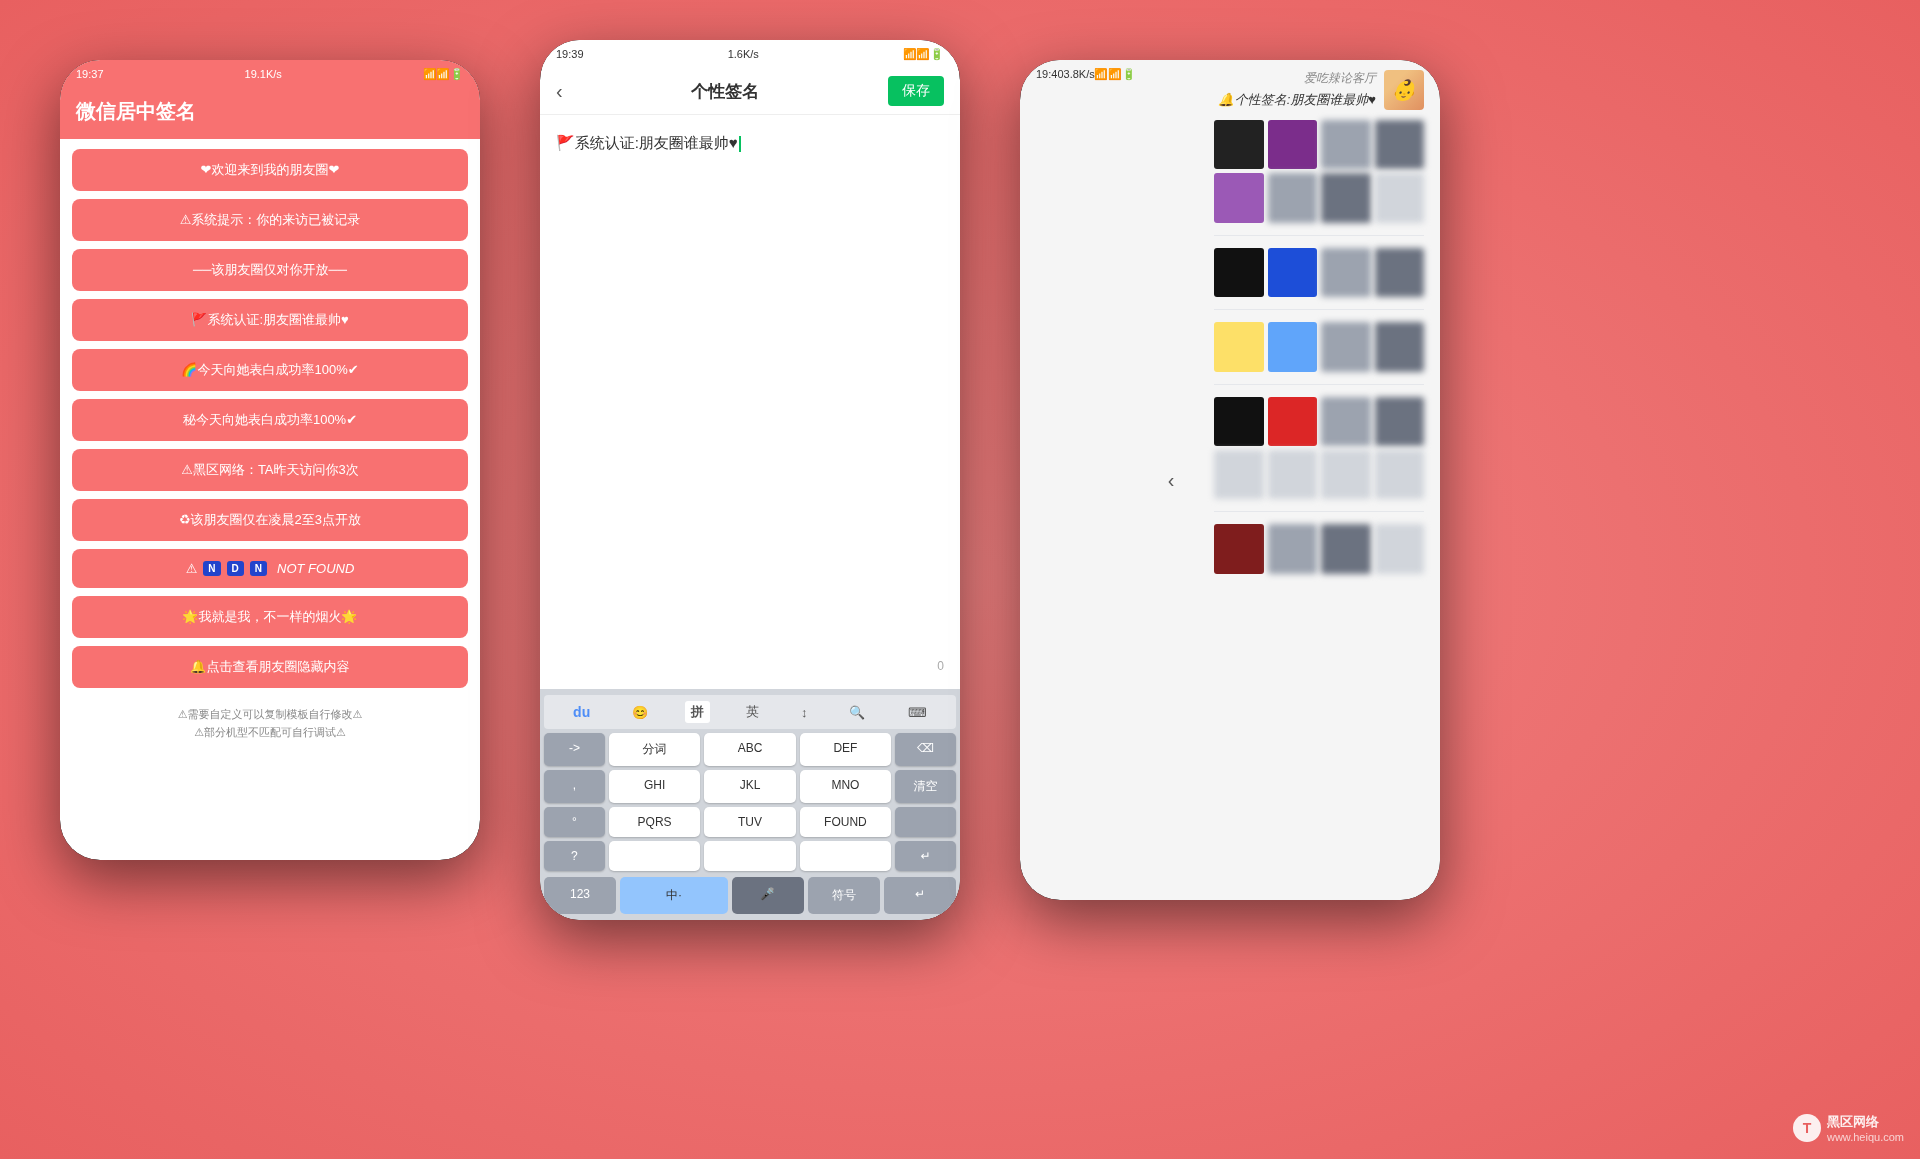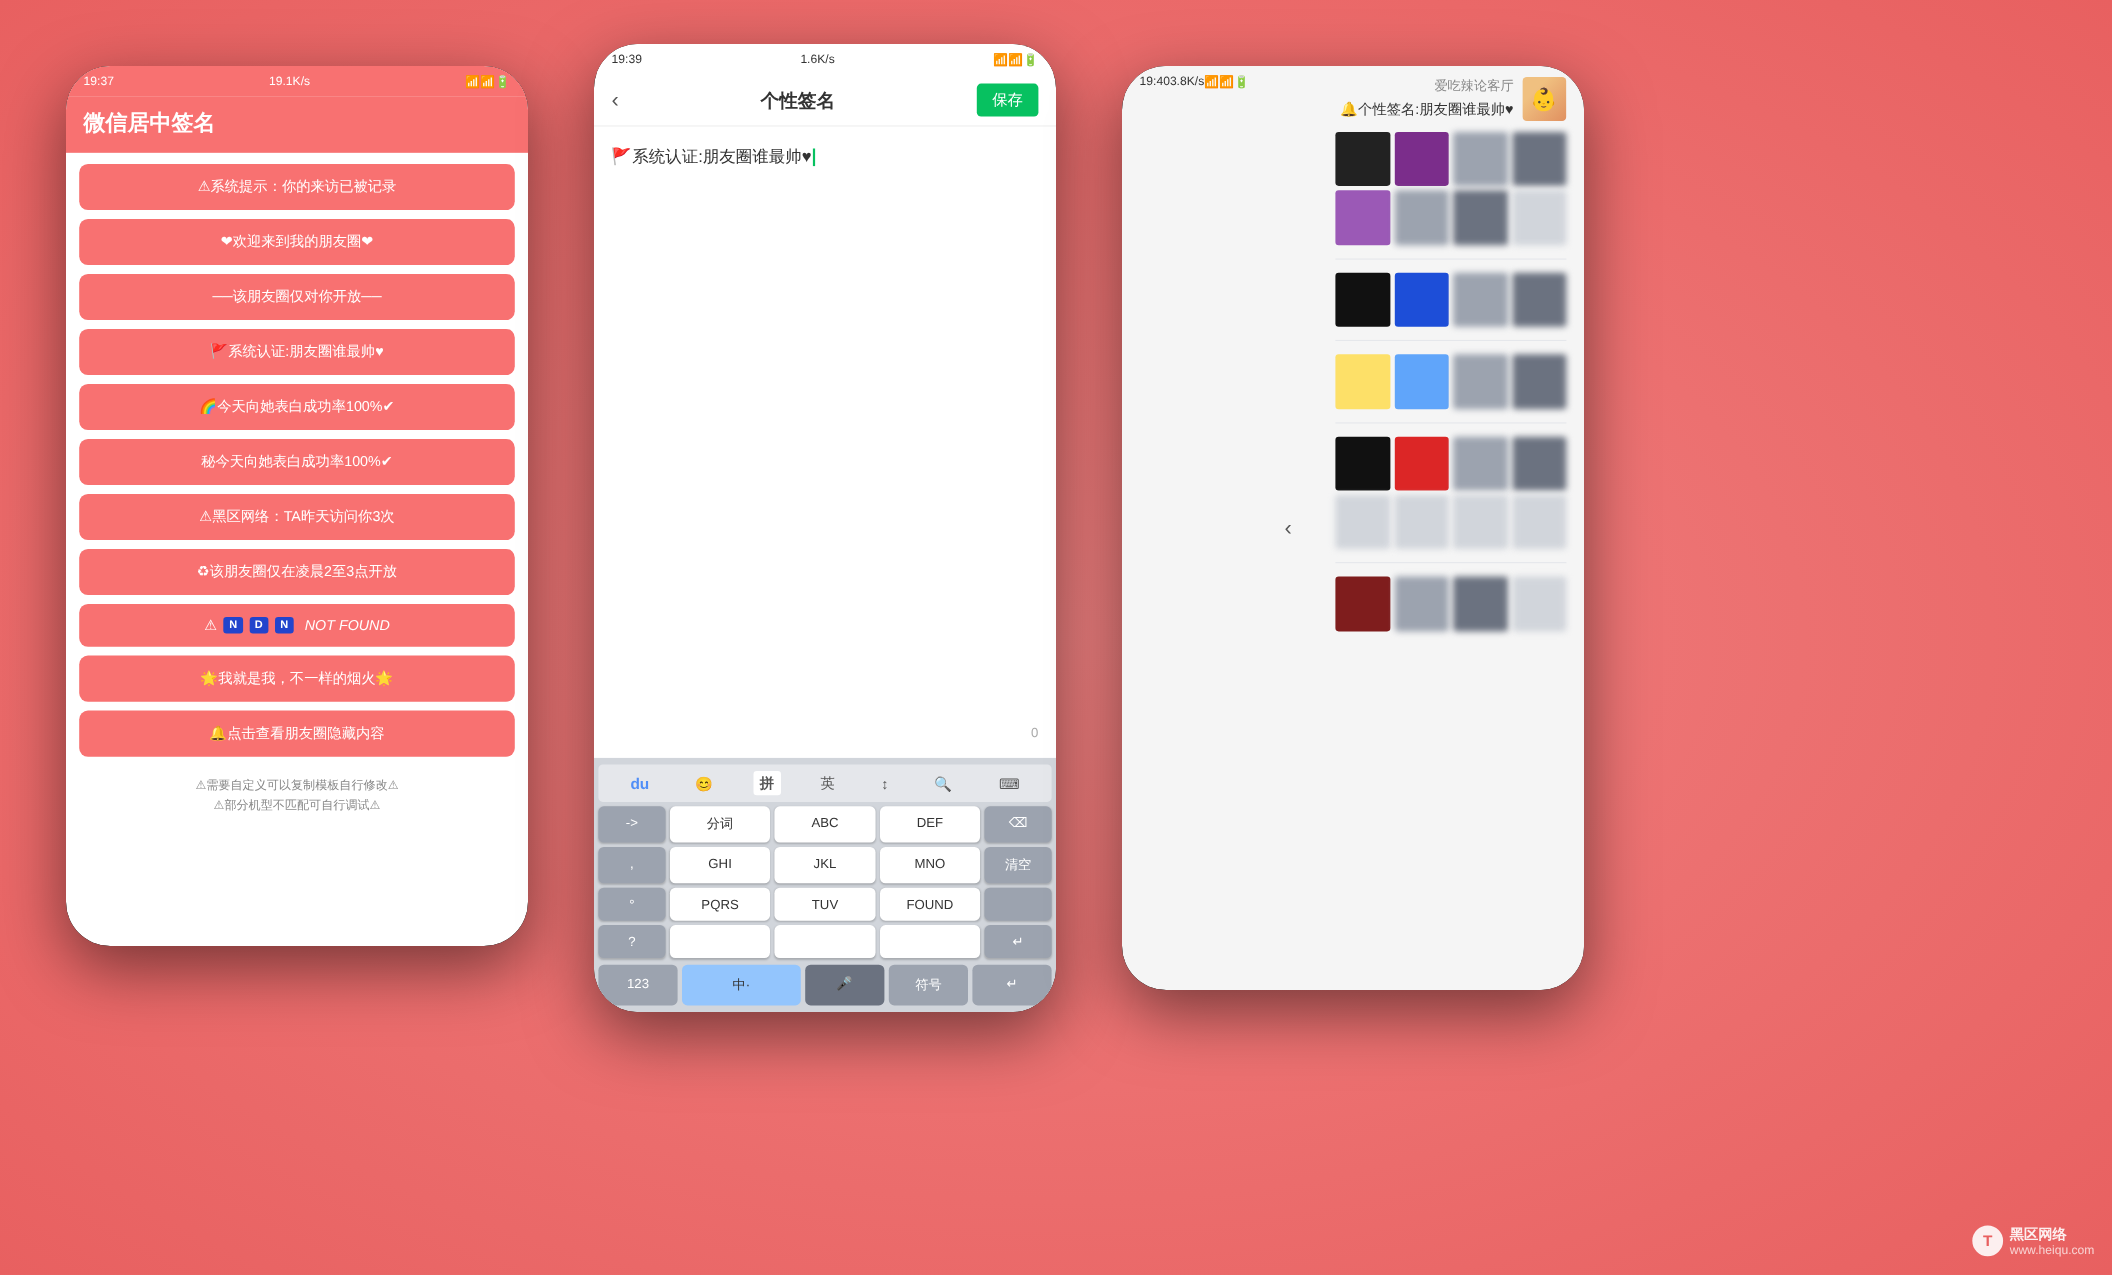--- a/index.html
+++ b/index.html
@@ -274,20 +274,21 @@
       flex: 1;
       overflow: hidden;
       background: #f5f5f5;
     }
     .phone3 .post-header {
       display: flex;
       justify-content: space-between;
       align-items: flex-start;
       padding: 10px 16px 4px;
       gap: 8px;
+      font-style: italic;
     }
     .phone3 .avatar {
       width: 40px;
       height: 40px;
       border-radius: 4px;
       background: #d4a;
       overflow: hidden;
       flex-shrink: 0;
     }
     .phone3 .avatar-img {
@@ -363,24 +364,24 @@
       <span>19.1K/s</span>
       <span>📶📶🔋</span>
     </div>
 
     <div class="app-header">
       <span>微信居中签名</span>
     </div>
 
     <div class="list-area">
       <div class="list-item">
+        <span>❤欢迎来到我的朋友圈❤</span>
+      </div>
+      <div class="list-item">
         <span>⚠系统提示：你的来访已被记录</span>
-      </div>
-      <div class="list-item">
-        <span>❤欢迎来到我的朋友圈❤</span>
       </div>
       <div class="list-item">
         <span>──该朋友圈仅对你开放──</span>
       </div>
       <div class="list-item">
         <span>🚩系统认证:朋友圈谁最帅♥</span>
       </div>
       <div class="list-item">
         <span>🌈今天向她表白成功率100%✔</span>
       </div>

